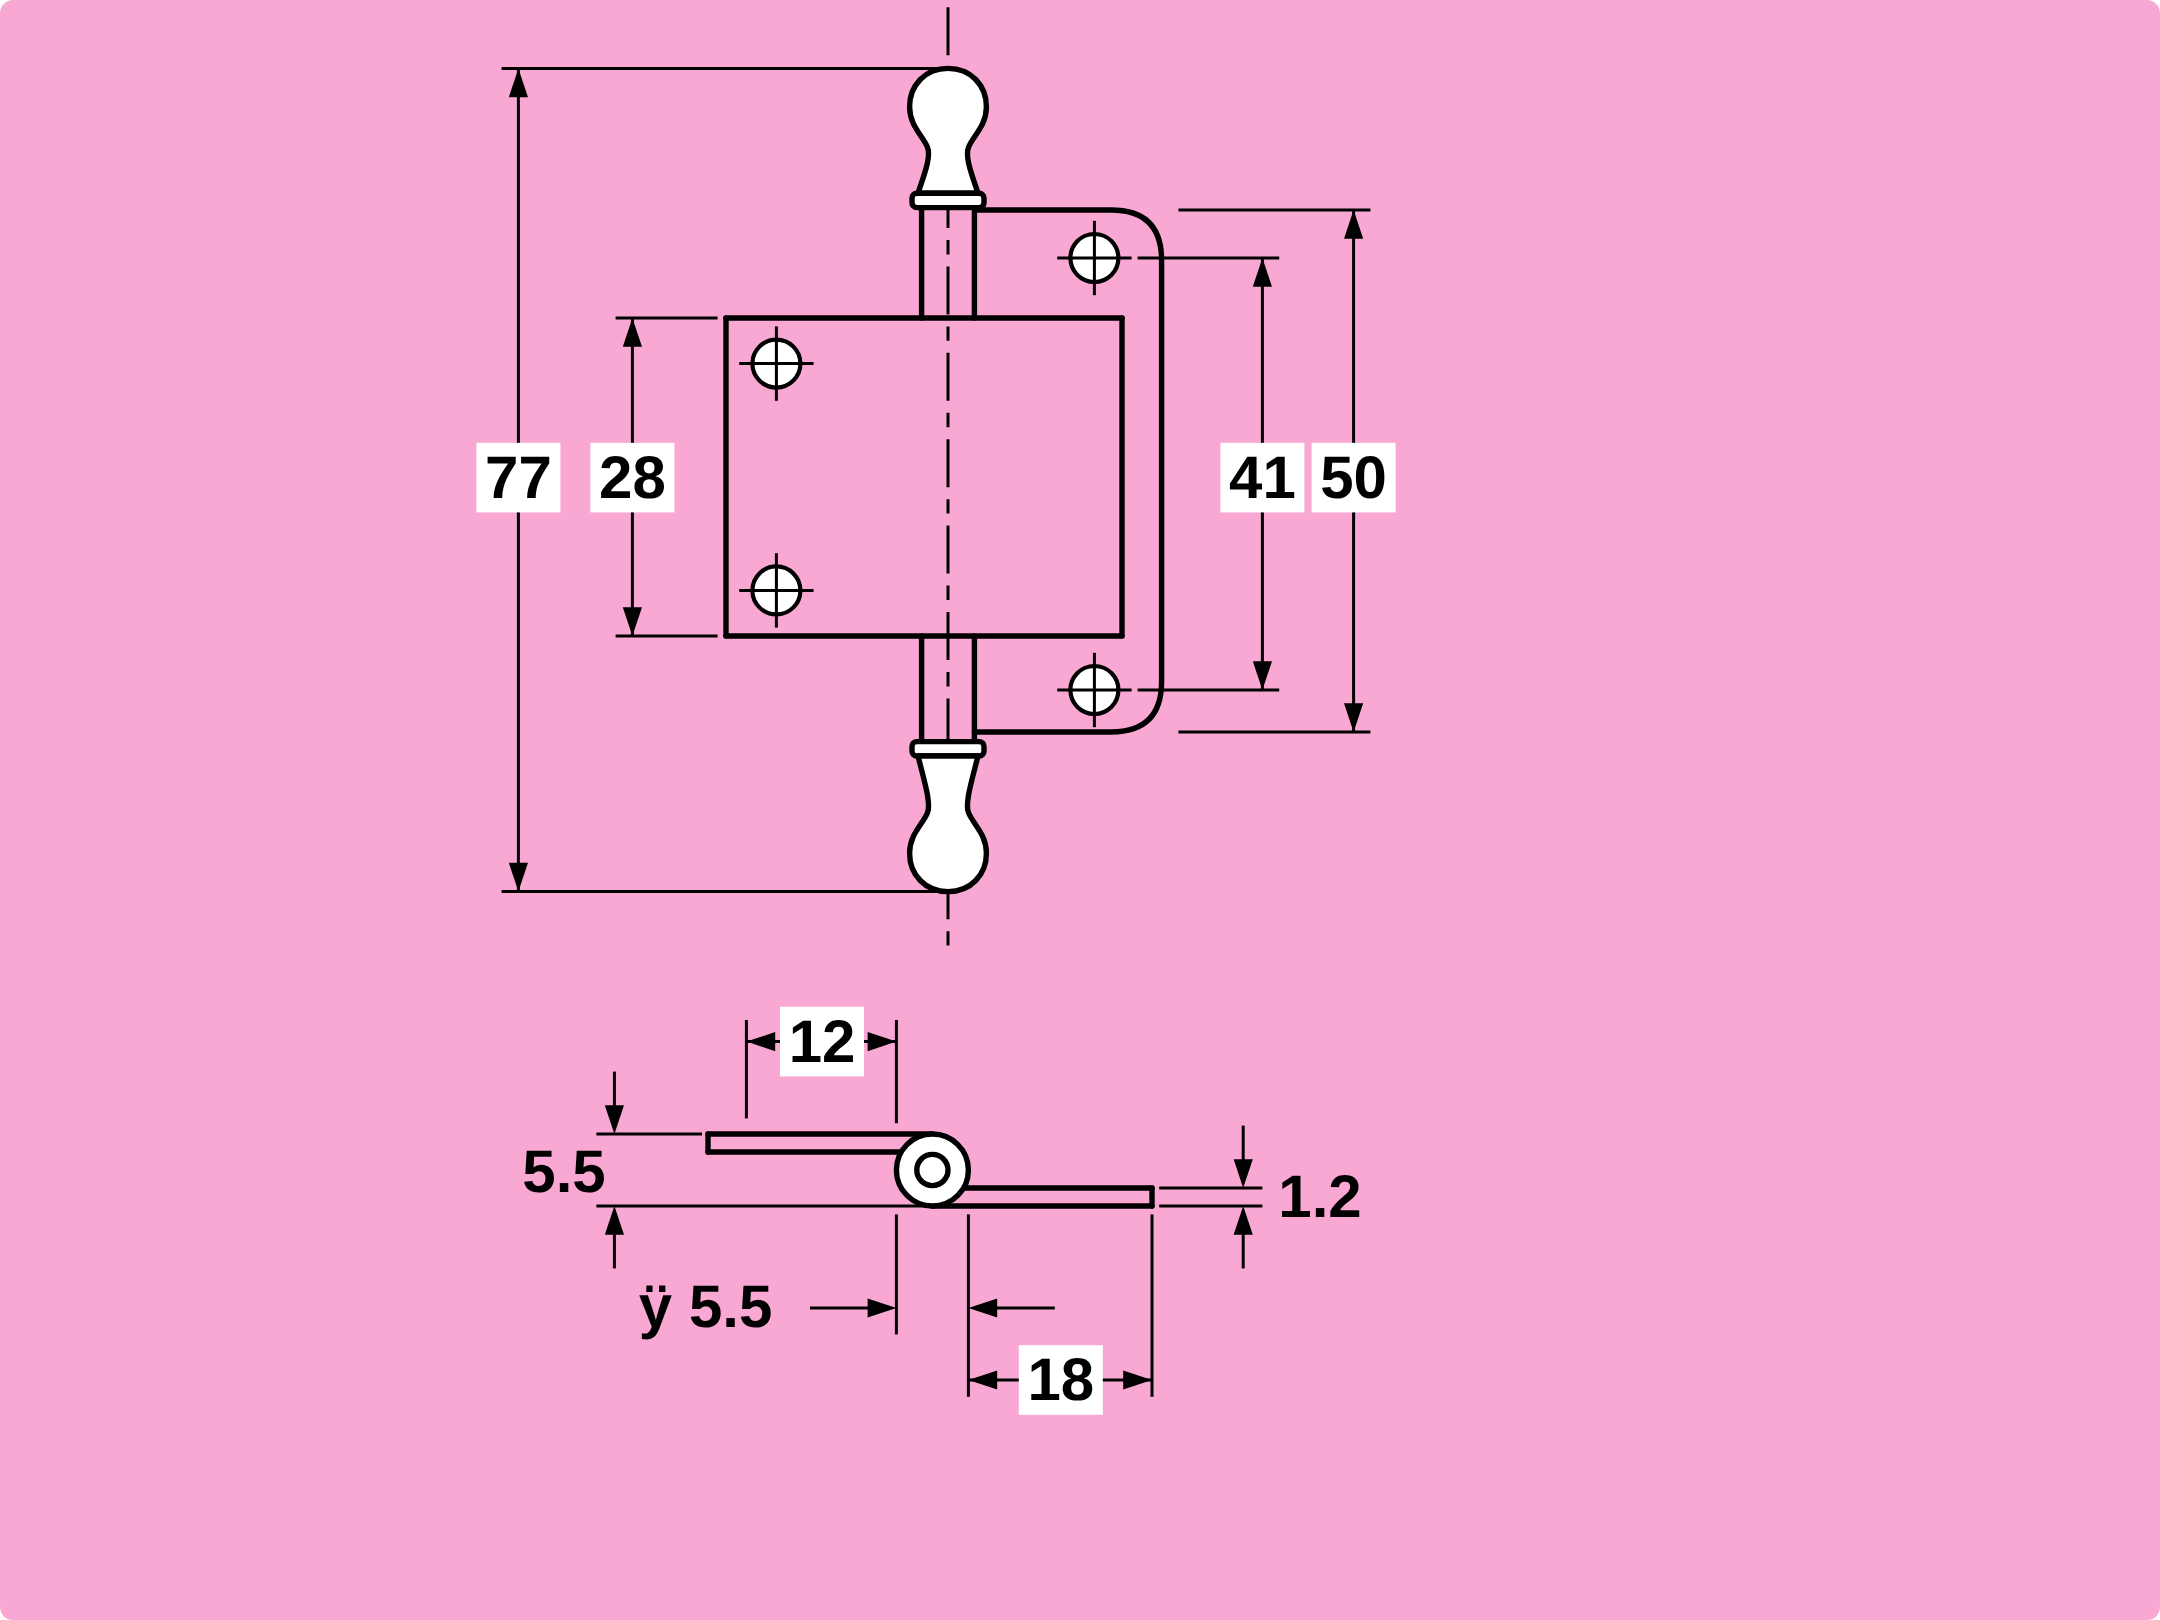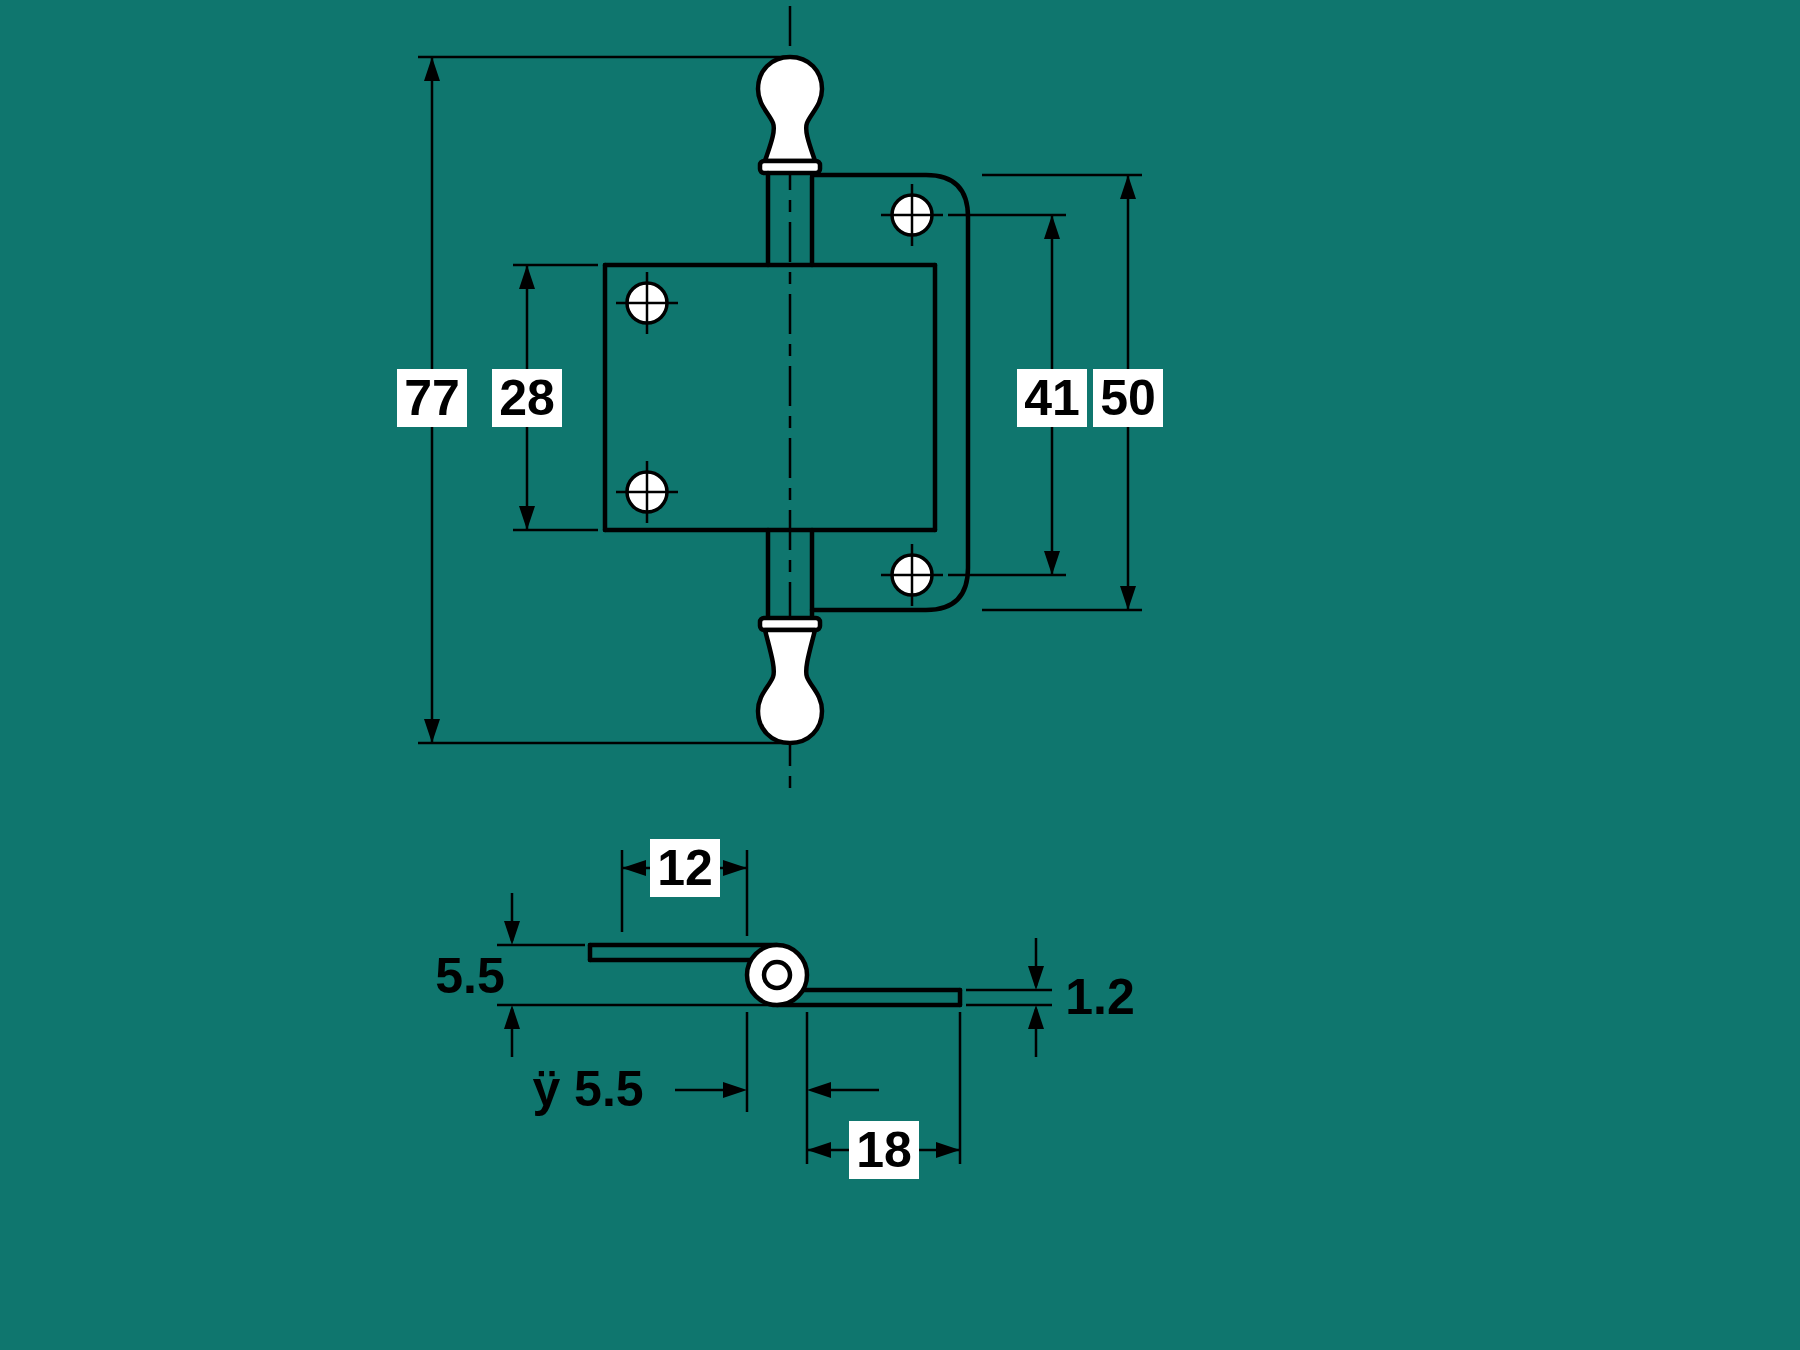--- a/index.html
+++ b/index.html
@@ -1,16 +1,16 @@
 <!DOCTYPE html>
 <html><head>
 <meta charset="utf-8">
 <style>
   html,body{margin:0;padding:0;background:#ffffff;}
-  .page{width:1800px;height:1350px;background:#0f766e;position:relative;overflow:hidden;}
+  .page{width:1800px;height:1350px;background:#f9a8d4;position:relative;overflow:hidden;border-radius:11px;}
   svg{display:block;}
   .obj  {stroke:#000;stroke-width:4.5;fill:none;stroke-linecap:round;stroke-linejoin:round;}
   .objf {stroke:#000;stroke-width:4.5;fill:#ffffff;stroke-linecap:round;stroke-linejoin:round;}
   .hole {stroke:#000;stroke-width:3.5;fill:#ffffff;}
   .thin {stroke:#000;stroke-width:2.5;fill:none;}
   .dim  {stroke:#000;stroke-width:2.5;fill:none;}
   .cl   {stroke:#000;stroke-width:2.5;fill:none;stroke-dasharray:40 10 12 10;}
   .arr  {fill:#000;stroke:none;}
   .bg   {fill:#ffffff;stroke:none;}
   .dimtext{font-family:"Liberation Sans",sans-serif;font-weight:bold;font-size:50px;fill:#000;text-anchor:middle;}

